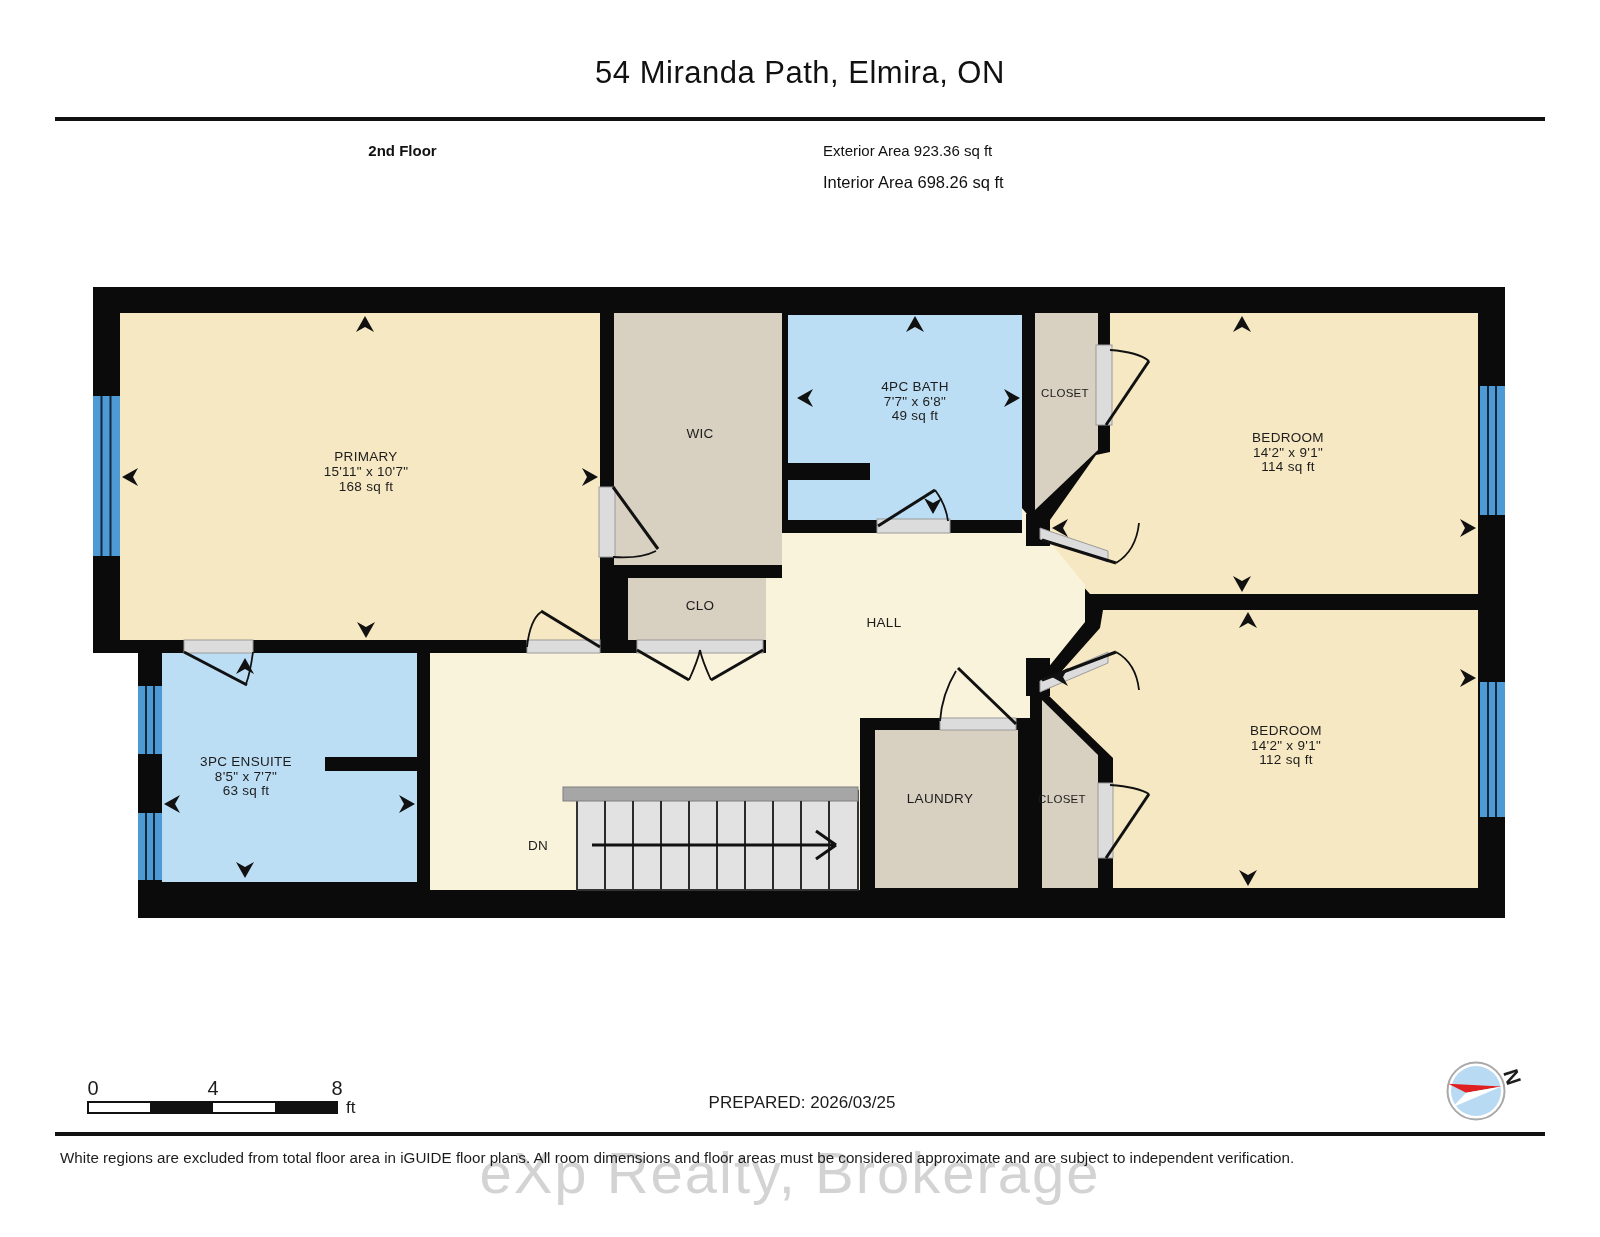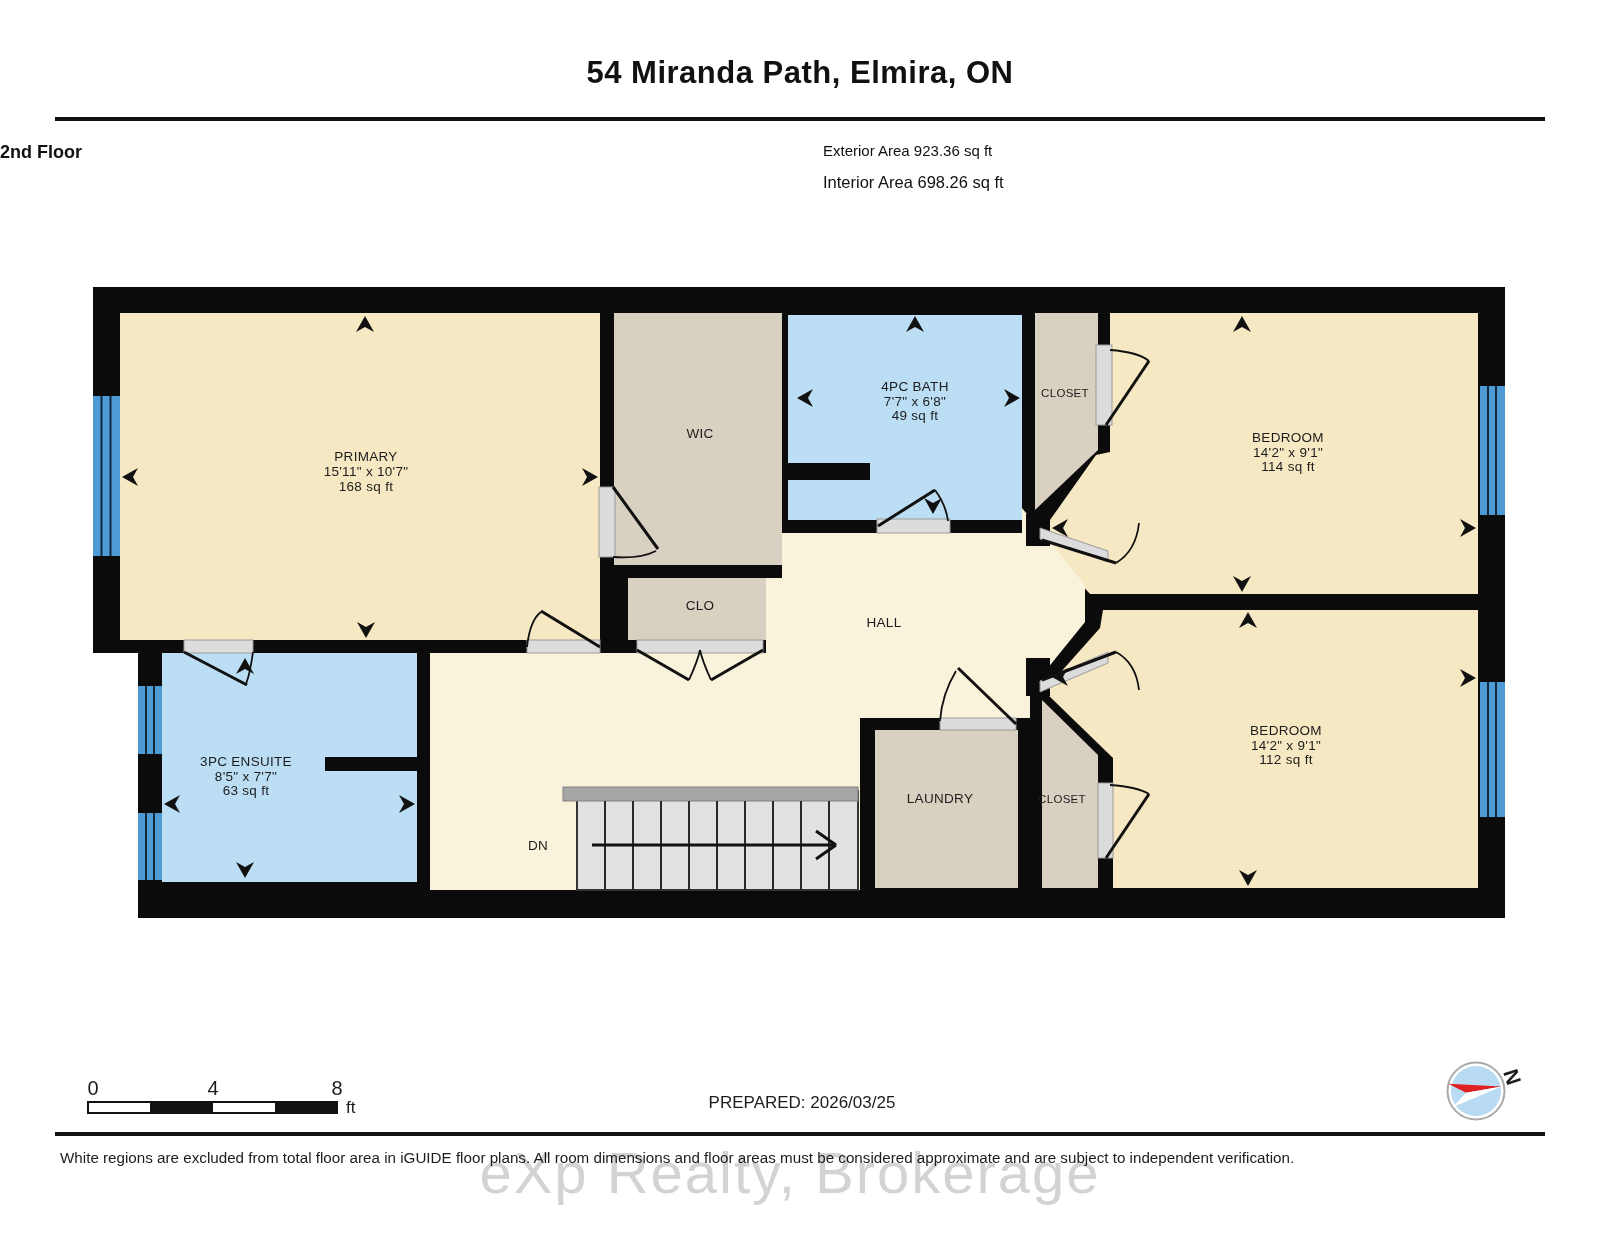--- a/index.html
+++ b/index.html
@@ -1,20 +1,20 @@
 <!DOCTYPE html>
 <html><head>
 <meta charset="utf-8">
 <style>
   html,body{margin:0;padding:0;background:#ffffff;}
   body{width:1600px;height:1237px;position:relative;font-family:"Liberation Sans",sans-serif;color:#111;}
   .page{position:absolute;inset:0;width:1600px;height:1237px;}
-  .title{position:absolute;top:55px;left:0;width:1600px;text-align:center;font-size:31px;font-weight:bold;letter-spacing:.5px;}
+  .title{position:absolute;top:55px;left:0;width:1600px;text-align:center;font-size:31px;font-weight:normal;letter-spacing:.5px;}
   .title-rule{position:absolute;top:117px;left:55px;width:1490px;height:4px;background:#111;}
-  .floor-label{position:absolute;top:142px;left:0;width:805px;text-align:left;font-size:18px;font-weight:bold;}
+  .floor-label{position:absolute;top:142px;left:0;width:805px;text-align:center;font-size:15px;font-weight:bold;}
   .area-ext{position:absolute;top:142px;left:823px;font-size:15px;}
   .area-int{position:absolute;top:173px;left:823px;font-size:16.5px;}
   svg text{font-family:"Liberation Sans",sans-serif;fill:#1c1c1c;}
   .room-label{font-size:13.5px;letter-spacing:.3px;}
   .room-label-sm{font-size:11.5px;letter-spacing:.3px;}
   .scale-num{font-size:20px;}
   .scale-unit{font-size:17px;}
   .prepared{font-size:17px;}
   .disclaimer{font-size:15.2px;}
   .watermark{font-size:58px;letter-spacing:2px;fill:#c9c9c9;opacity:.8;}

